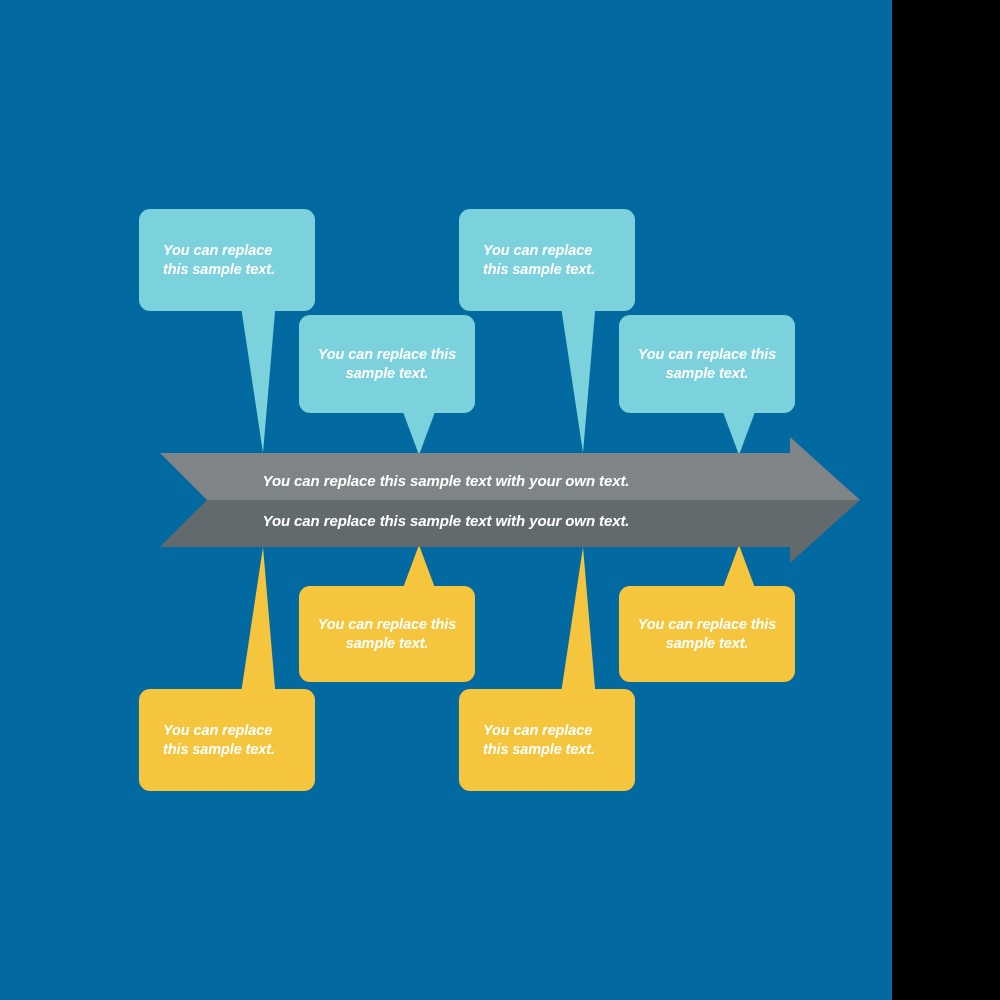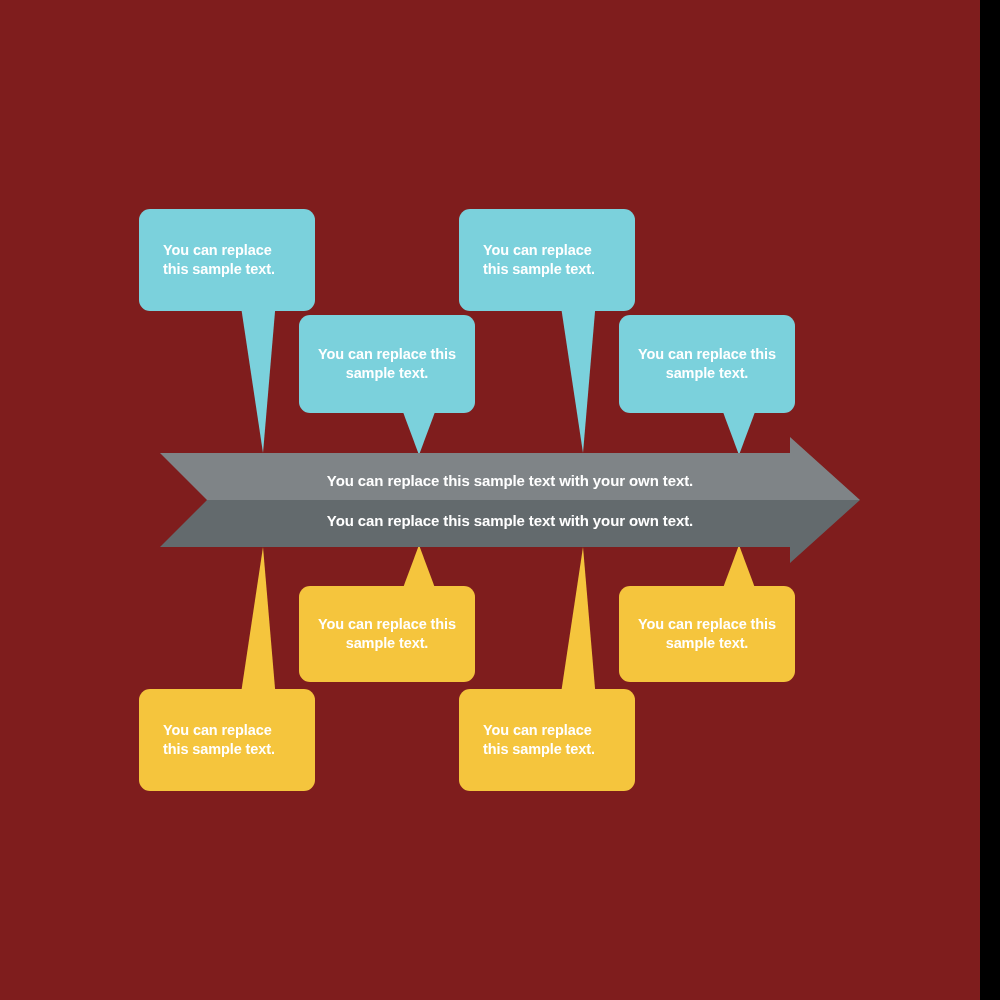--- a/index.html
+++ b/index.html
@@ -8,23 +8,24 @@
     background: #000000;
   }
   body {
     width: 1000px;
     height: 1000px;
     font-family: "Liberation Sans", sans-serif;
     overflow: hidden;
   }
   #stage {
     position: relative;
-    width: 980px;
+    width: 892px;
     height: 1000px;
-    background: #7f1d1d;
+    background: #0369a1;
+    font-style: italic;
   }
   #diagram-svg {
     position: absolute;
     left: 0;
     top: 0;
     width: 1000px;
     height: 1000px;
     display: block;
   }
   .callout-text {
@@ -56,21 +57,20 @@
     position: absolute;
     color: #FFFFFF;
     font-weight: bold;
     font-size: 15px;
     letter-spacing: -0.1px;
     display: flex;
     align-items: center;
     justify-content: center;
     width: 100%;
     pointer-events: none;
-    margin-left: 20px;
   }
 </style>
 </head>
 <body>
 
 <div id="stage">
 
   <svg id="diagram-svg" viewBox="0 0 1000 1000">
 
     <g>

